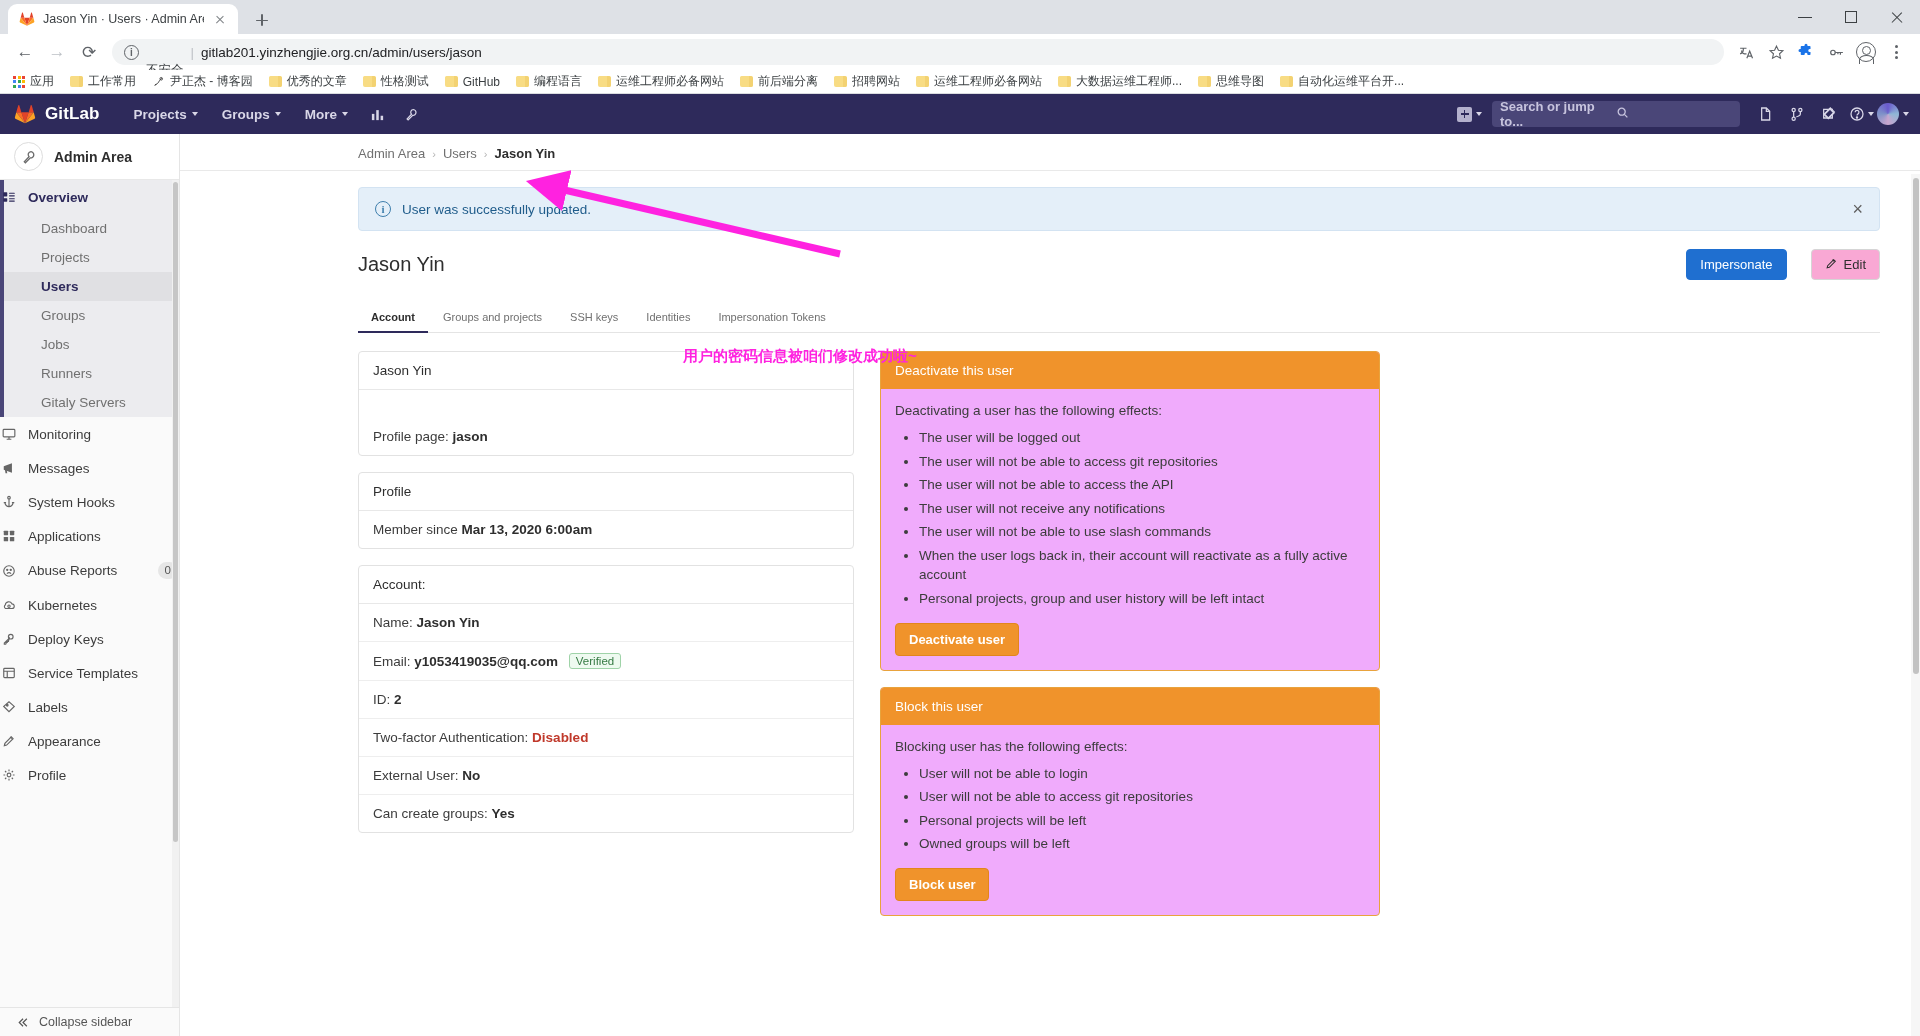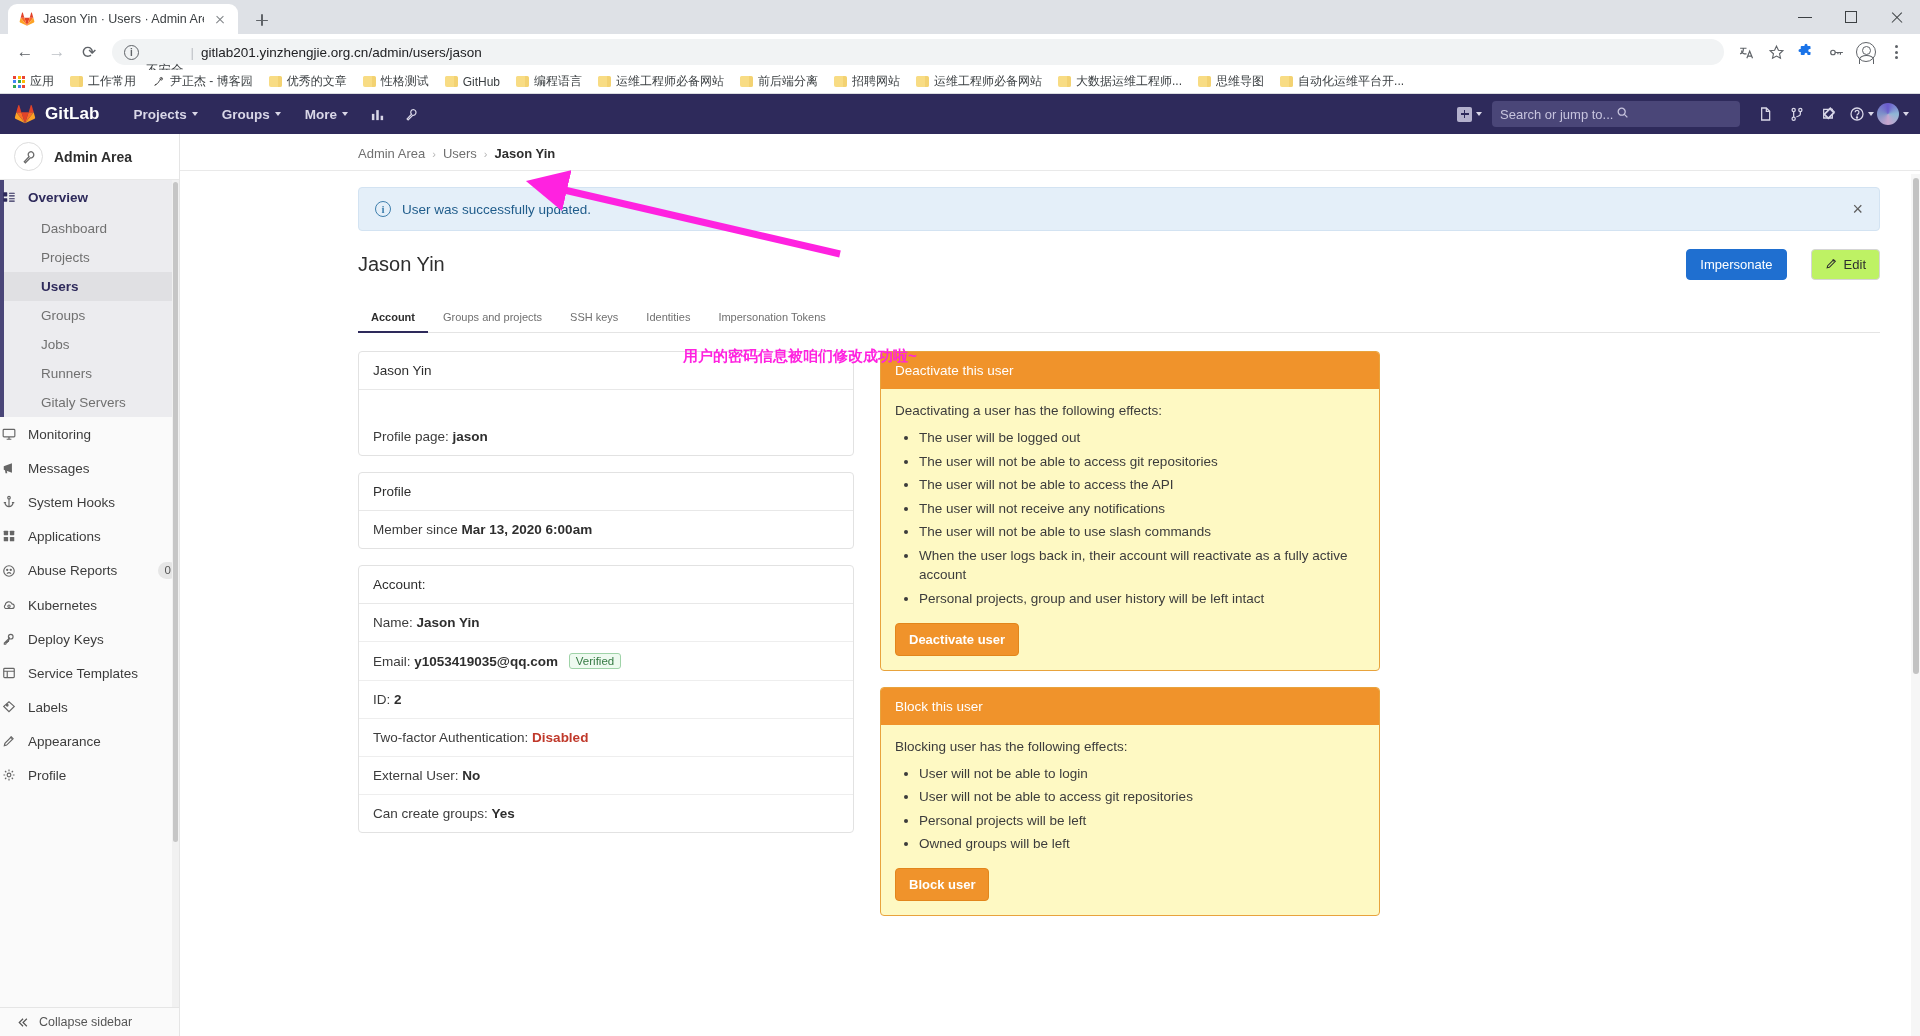--- a/index.html
+++ b/index.html
@@ -159,21 +159,21 @@
   }
   .gl-plus-box::before, .gl-plus-box::after {
     content:""; position:absolute; background:#2e2a5b;
   }
   .gl-plus-box::before { left:3.5px; top:6.8px; width:8px; height:1.7px; }
   .gl-plus-box::after  { left:6.6px; top:3.7px; width:1.7px; height:8px; }
   .gl-search {
     width:248px; height:26px; background:#4a4678; border-radius:4px;
     display:flex; align-items:center; padding:0 8px; margin:0 8px 0 2px;
   }
-  .gl-search span { color:#c7c4de; font-size:13px; flex:1; }
+  .gl-search span { color:#c7c4de; font-size:13px; flex:1;font-weight:bold; }
   .gl-search .mag { color:#c7c4de; font-size:12px; }
   .gl-user-av {
     width:22px; height:22px; border-radius:50%; flex:none;
     background:conic-gradient(#6a5acd,#8fb7d6,#c9a6cf,#7f93c8,#6a5acd);
   }
 
   .gl-body { display:flex; height:calc(100% - 40px); position:relative; }
 
   
   .gl-sidebar {
@@ -252,21 +252,21 @@
   }
   .alert-x { margin-left:auto; color:#5f5f5f; font-size:18px; line-height:1; }
 
   .title-row {
     margin-top:18px; display:flex; align-items:center;
   }
   .page-title { font-size:20px; color:#2e2e2e; font-weight:400; }
   .title-actions { margin-left:auto; display:flex; gap:24px;border-radius:6px; }
   .btn {
     font-size:13px; padding:7px 13px; border-radius:4px; border:1px solid #d5d5d5;
-    background:#bef264; color:#2e2e2e; display:flex; align-items:center; gap:6px;
+    background:#f9a8d4; color:#2e2e2e; display:flex; align-items:center; gap:6px;
     line-height:1;
   }
   .btn-primary { background:#1f6fd0; border-color:#1f6fd0; color:#fff; }
 
   .tabs {
     margin-top:22px; border-bottom:1px solid #e4e4e4; display:flex; gap:2px;
   }
   .tab-it {
     padding:9px 13px; font-size:11px; color:#707070; position:relative;
   }
@@ -309,21 +309,21 @@
       radial-gradient(circle at 22% 76%, rgba(0,0,0,.25) 0 4px, transparent 5px),
       radial-gradient(circle at 78% 76%, rgba(255,255,255,.3) 0 4px, transparent 5px);
   }
   .badge-verified {
     display:inline-block; border:1px solid #9fd3a8; color:#357a43;
     background:#eefaf0; font-size:11.5px; border-radius:3px;
     padding:1px 6px; margin-left:7px; vertical-align:1px;
   }
   .danger-txt { color:#c0392b; font-weight:700; }
 
-  .card-orange { border:1px solid #e8a33d; border-radius:4px; margin-bottom:16px; overflow:hidden; background:#fef9c3; }
+  .card-orange { border:1px solid #e8a33d; border-radius:4px; margin-bottom:16px; overflow:hidden; background:#f0abfc; }
   .card-orange-head {
     background:#f0932b; color:#fff; font-size:13.5px; padding:11px 14px; font-weight:400;
   }
   .card-orange-body { padding:14px; font-size:13.5px; color:#3c3c3c; }
   .card-orange-body p { margin:0 0 10px; }
   .card-orange-body ul { margin:0 0 14px; padding-left:24px; }
   .card-orange-body li { margin:4px 0; line-height:1.45; }
   .btn-orange {
     background:#f0932b; border:1px solid #e2861c; color:#fff;
     font-size:13px; padding:8px 13px; border-radius:4px; font-weight:600;

